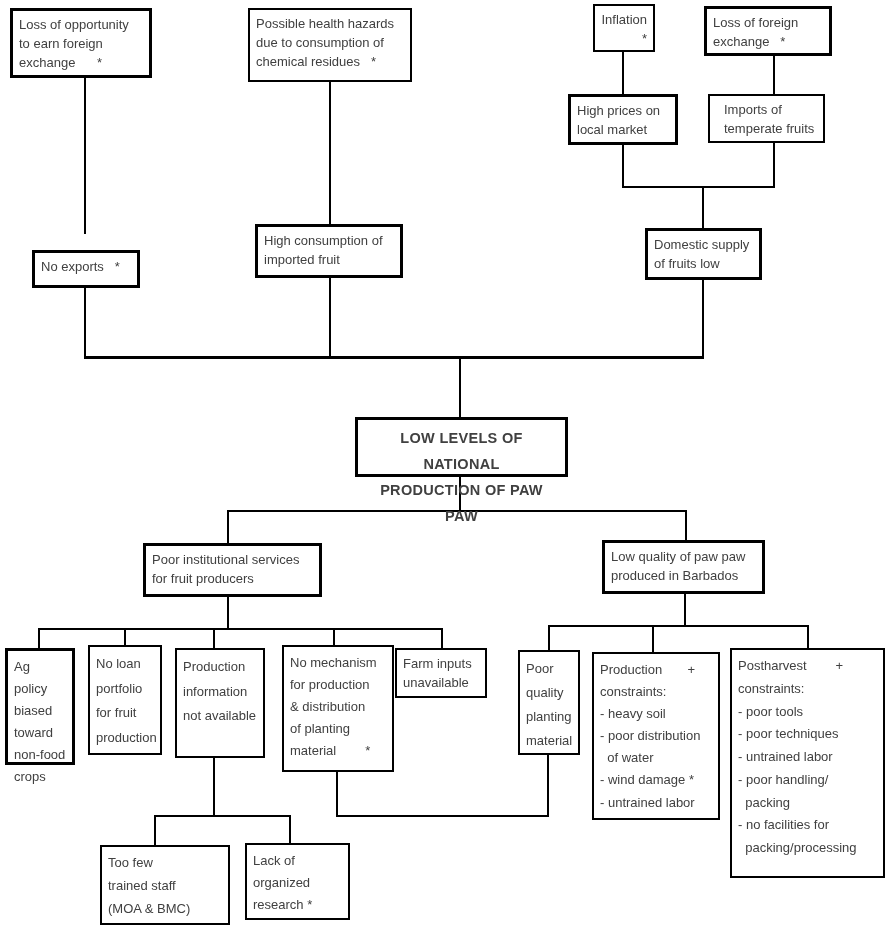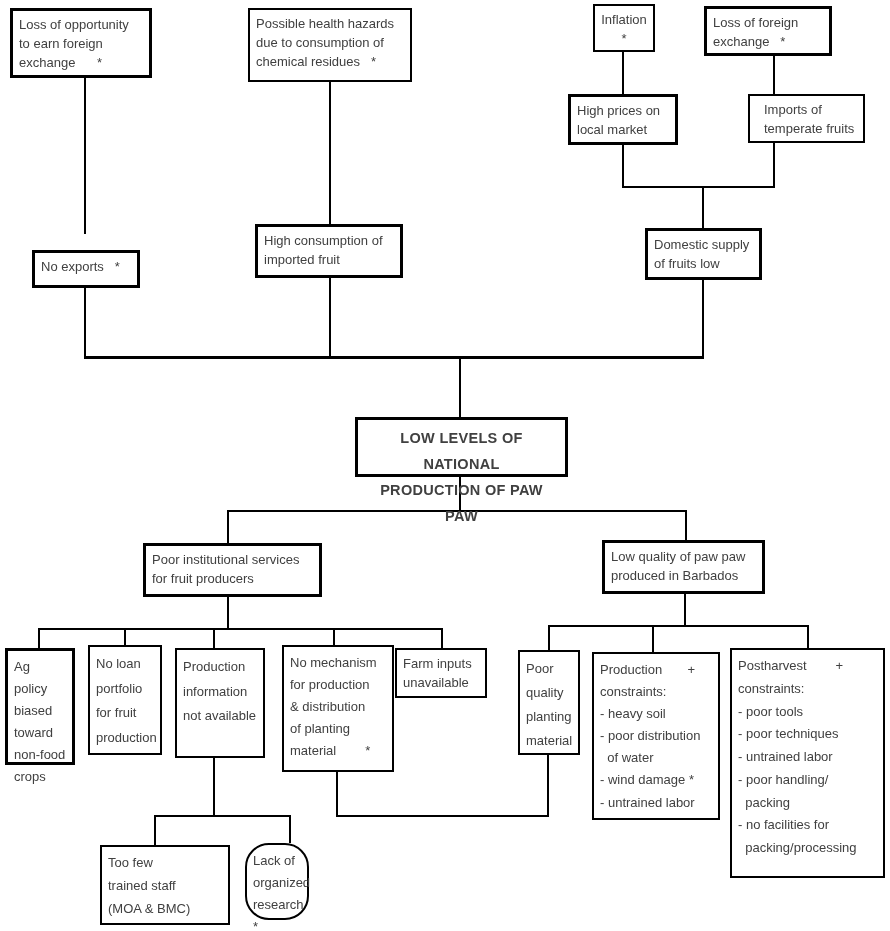--- a/index.html
+++ b/index.html
@@ -11,41 +11,41 @@
   .box{
     position:absolute;border:2px solid #000;background:#fff;
     padding:5px 6px;font-size:13px;line-height:1.45;
     white-space:pre-wrap;box-sizing:border-box;
   }
   .thick{border-width:3px;}
   .line{position:absolute;background:#000;}
   
   #b0{left:10px;top:8px;width:142px;height:70px;}
   #b1{left:248px;top:8px;width:164px;height:74px;}
-  #b2{left:593px;top:4px;width:62px;height:48px;text-align:center;}
+  #b2{left:593px;top:4px;width:62px;height:48px;text-align:right;}
   #b3{left:704px;top:6px;width:128px;height:50px;}
   #b4{left:568px;top:94px;width:110px;height:51px;}
-  #b5{left:748px;top:94px;width:117px;height:49px;padding-left:14px;}
+  #b5{left:708px;top:94px;width:117px;height:49px;padding-left:14px;}
   #b6{left:32px;top:250px;width:108px;height:38px;}
   #b7{left:255px;top:224px;width:148px;height:54px;}
   #b8{left:645px;top:228px;width:117px;height:52px;}
   #b9{left:355px;top:417px;width:213px;height:60px;text-align:center;
       font-weight:bold;font-size:14.5px;line-height:1.8;letter-spacing:.3px;}
   #b10{left:143px;top:543px;width:179px;height:54px;}
   #b11{left:602px;top:540px;width:163px;height:54px;}
   #b12{left:5px;top:648px;width:70px;height:117px;line-height:1.7;}
   #b13{left:88px;top:645px;width:74px;height:110px;line-height:1.9;}
   #b14{left:175px;top:648px;width:90px;height:110px;line-height:1.9;}
   #b15{left:282px;top:645px;width:112px;height:127px;line-height:1.7;}
   #b16{left:395px;top:648px;width:92px;height:50px;}
   #b17{left:518px;top:650px;width:62px;height:105px;line-height:1.85;}
   #b18{left:592px;top:652px;width:128px;height:168px;line-height:1.7;}
   #b19{left:730px;top:648px;width:155px;height:230px;line-height:1.75;}
   #b20{left:100px;top:845px;width:130px;height:80px;line-height:1.75;}
-  #b21{left:245px;top:843px;width:64px;height:77px;line-height:1.7;border-radius:24px;}
+  #b21{left:245px;top:843px;width:105px;height:77px;line-height:1.7;}
   
   #l1{left:84px;top:78px;width:2px;height:156px;}
   #l2{left:329px;top:82px;width:2px;height:142px;}
   #l3{left:622px;top:52px;width:2px;height:42px;}
   #l4{left:773px;top:56px;width:2px;height:38px;}
   #l5{left:622px;top:145px;width:2px;height:43px;}
   #l6{left:773px;top:143px;width:2px;height:45px;}
   #l7{left:622px;top:186px;width:153px;height:2px;}
   #l8{left:702px;top:188px;width:2px;height:40px;}
   #l9{left:84px;top:272px;width:2px;height:85px;}

